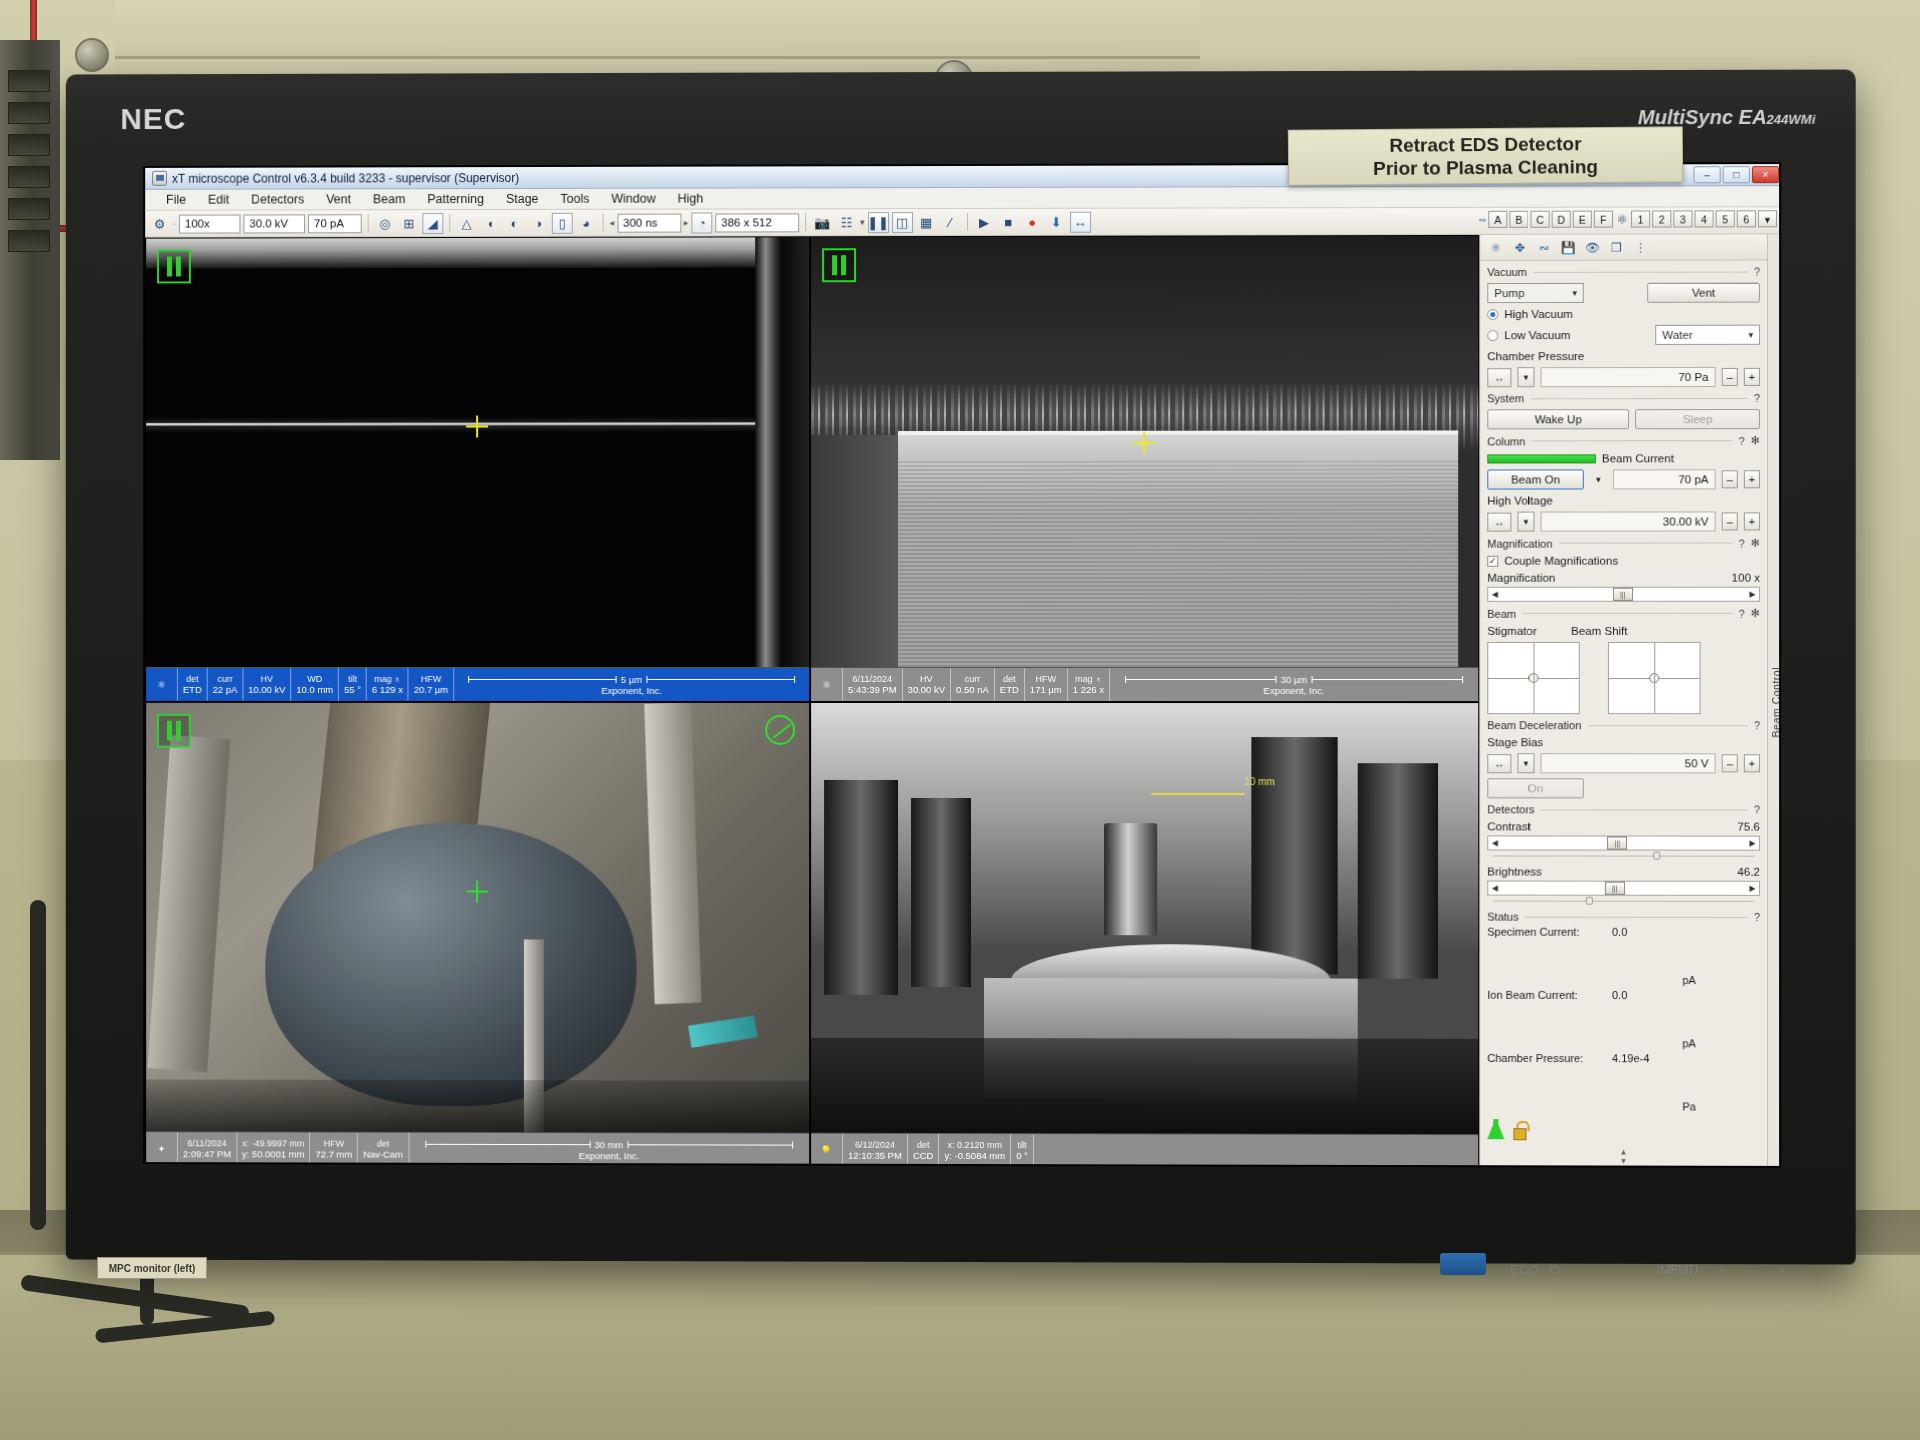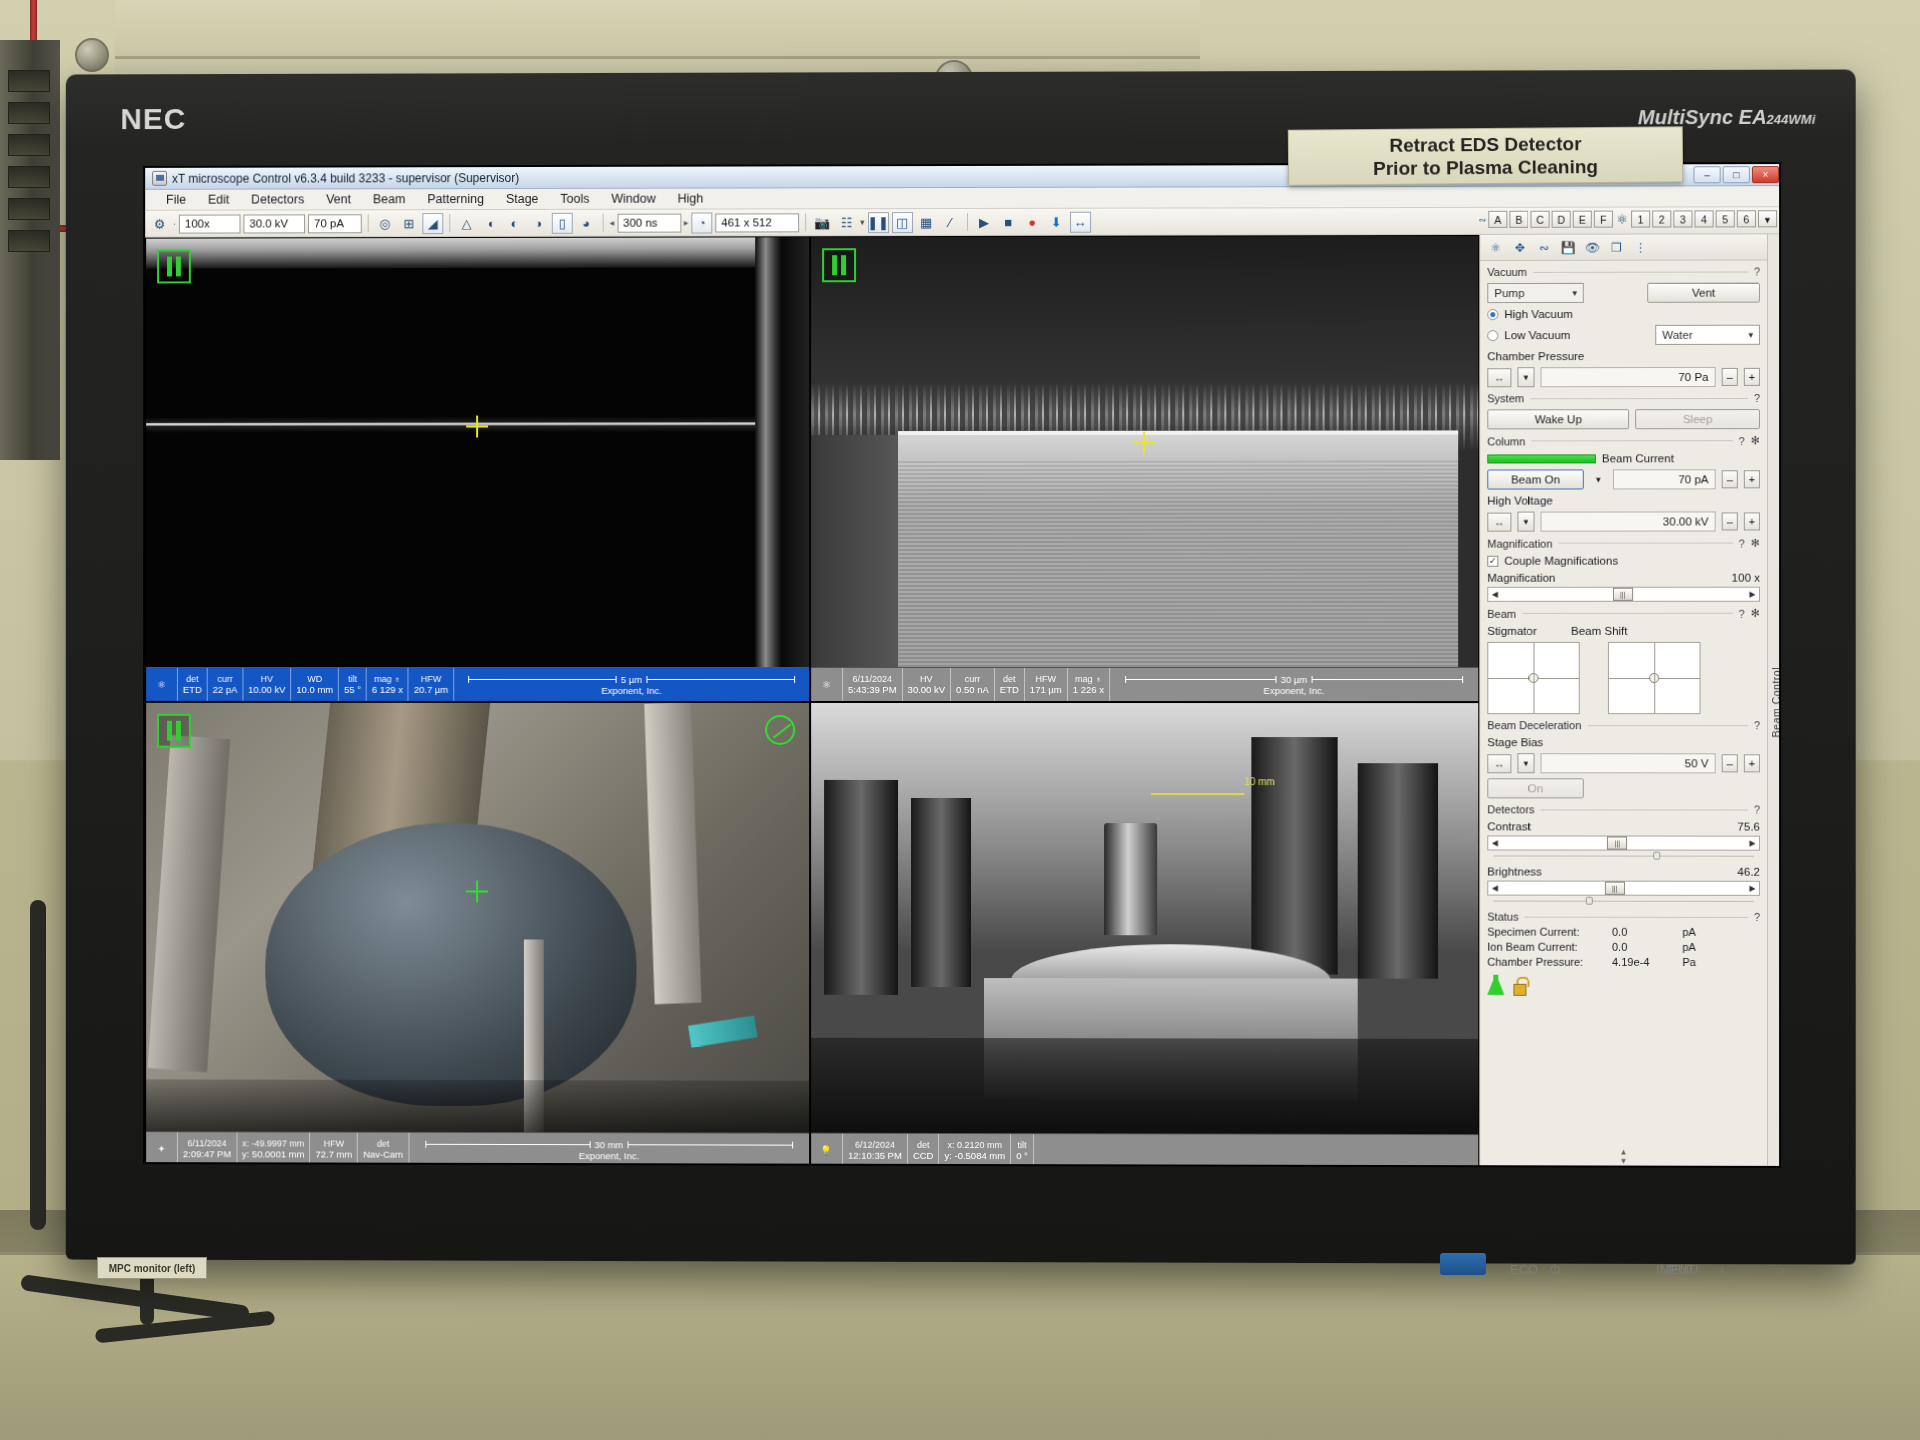--- a/index.html
+++ b/index.html
@@ -374,21 +374,21 @@
     border:1px solid #a09d95; background:#e9e6de; border-radius:2px; }
   .pad { width:92px; height:72px; border:1px solid #a4a19a; background:#fff; position:relative; }
   .pad::before,.pad::after{content:"";position:absolute;background:#9c9991;}
   .pad::before{left:0;right:0;top:50%;height:1px;}
   .pad::after{top:0;bottom:0;left:50%;width:1px;}
   .pad .knob{position:absolute;left:calc(50% - 5px);top:calc(50% - 5px);width:10px;height:10px;
     border-radius:50%;border:1px solid #7e7b74;background:#f4f2ec;}
   .statrow { display:flex; font-size:11px; margin-top:3px; }
   .statrow .n { flex:0 0 124px; }
   .statrow .v { flex:0 0 70px; }
-  .statrow .u { flex:0 0 40px; }
+  .statrow .u { flex:0 0 40px;margin-top:48px; }
   .vertlabel {
     flex:0 0 16px; background:#e7e4dd; border-left:1px solid #c3c0b8;
     display:flex; align-items:center; justify-content:center;
   }
   .vertlabel span {
     writing-mode:vertical-rl; transform:rotate(180deg);
     font-size:10.5px; color:#3a3a40; letter-spacing:.5px;
   }
   .statusicons { display:flex; gap:9px; margin-top:7px; align-items:center; }
   .ico-flask { width:17px; height:20px; position:relative; }
@@ -481,21 +481,21 @@
           <div class="tb-ico">◖</div>
           <div class="tb-ico">◐</div>
           <div class="tb-ico">◑</div>
           <div class="tb-ico box">▯</div>
           <div class="tb-ico">◕</div>
           <div class="tb-sep"></div>
           <div class="tb-sm">◂</div>
           <div class="tb-field" style="min-width:64px">300 ns</div>
           <div class="tb-sm">▸</div>
           <div class="tb-ico box">◔</div>
-          <div class="tb-field" style="min-width:84px">461 x 512</div>
+          <div class="tb-field" style="min-width:84px">386 x 512</div>
           <div class="tb-sep"></div>
           <div class="tb-ico">📷</div>
           <div class="tb-ico">☷</div>
           <div class="tb-sm">▾</div>
           <div class="tb-ico box">❚❚</div>
           <div class="tb-ico box">◫</div>
           <div class="tb-ico">▦</div>
           <div class="tb-ico">⁄</div>
           <div class="tb-sep"></div>
           <div class="tb-ico">▶</div>

